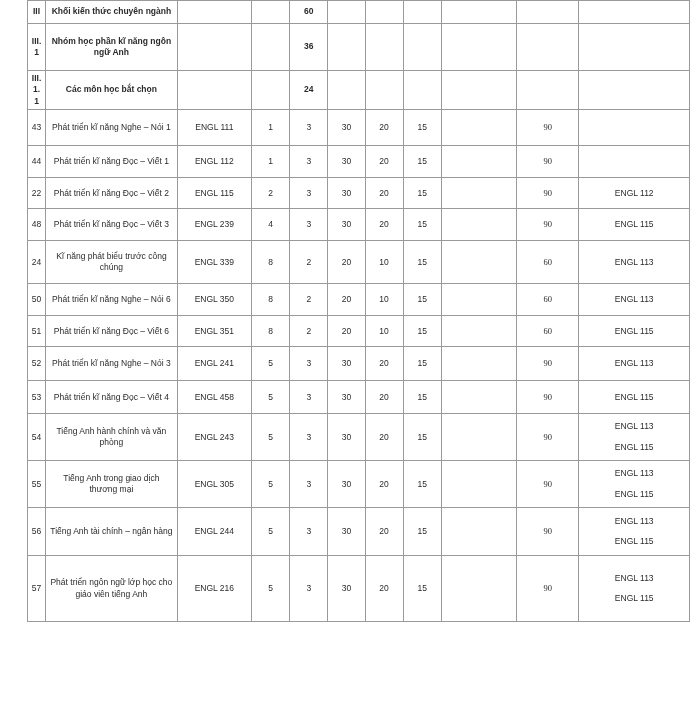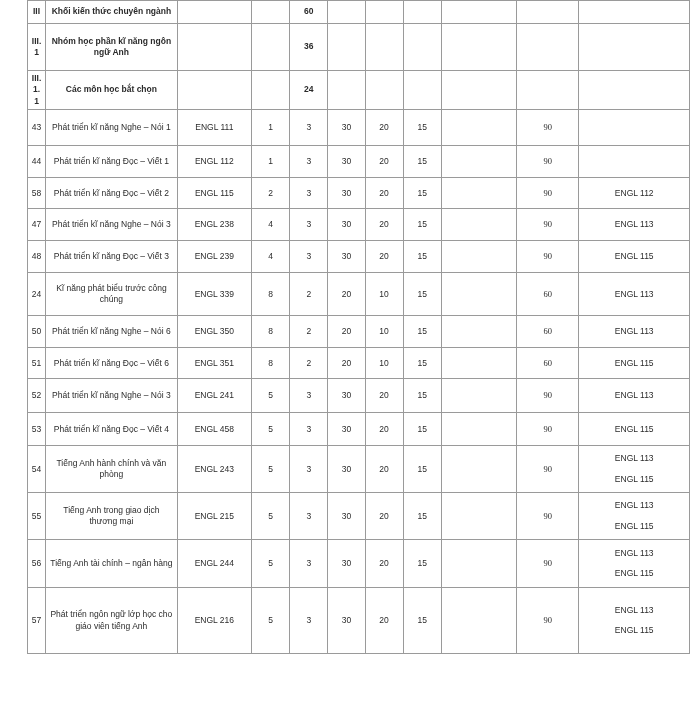--- a/index.html
+++ b/index.html
@@ -147,50 +147,33 @@
         <td class="c-th">30</td>
         <td class="c-pr">20</td>
         <td class="c-ss">15</td>
         <td class="c-blank"></td>
         <td class="c-tot">90</td>
         <td class="c-pre">
           <div class="pre-stack"></div>
         </td>
       </tr>
       <tr style="height: 31px;">
-        <td class="c-stt">58</td>
+        <td class="c-stt">22</td>
         <td class="c-name">Phát triển kĩ năng Đọc – Viết 2</td>
         <td class="c-code">ENGL 115</td>
         <td class="c-sem">2</td>
         <td class="c-cred">3</td>
         <td class="c-th">30</td>
         <td class="c-pr">20</td>
         <td class="c-ss">15</td>
         <td class="c-blank"></td>
         <td class="c-tot">90</td>
         <td class="c-pre">
           <div class="pre-stack">
             <span>ENGL 112</span>
-          </div>
-        </td>
-      </tr>
-      <tr style="height: 32px;">
-        <td class="c-stt">47</td>
-        <td class="c-name">Phát triển kĩ năng Nghe – Nói 3</td>
-        <td class="c-code">ENGL 238</td>
-        <td class="c-sem">4</td>
-        <td class="c-cred">3</td>
-        <td class="c-th">30</td>
-        <td class="c-pr">20</td>
-        <td class="c-ss">15</td>
-        <td class="c-blank"></td>
-        <td class="c-tot">90</td>
-        <td class="c-pre">
-          <div class="pre-stack">
-            <span>ENGL 113</span>
           </div>
         </td>
       </tr>
       <tr style="height: 32px;">
         <td class="c-stt">48</td>
         <td class="c-name">Phát triển kĩ năng Đọc – Viết 3</td>
         <td class="c-code">ENGL 239</td>
         <td class="c-sem">4</td>
         <td class="c-cred">3</td>
         <td class="c-th">30</td>
@@ -303,21 +286,21 @@
         <td class="c-pre">
           <div class="pre-stack">
             <span>ENGL 113</span>
             <span>ENGL 115</span>
           </div>
         </td>
       </tr>
       <tr style="height: 47px;">
         <td class="c-stt">55</td>
         <td class="c-name">Tiếng Anh trong giao dịch thương mại</td>
-        <td class="c-code">ENGL 215</td>
+        <td class="c-code">ENGL 305</td>
         <td class="c-sem">5</td>
         <td class="c-cred">3</td>
         <td class="c-th">30</td>
         <td class="c-pr">20</td>
         <td class="c-ss">15</td>
         <td class="c-blank"></td>
         <td class="c-tot">90</td>
         <td class="c-pre">
           <div class="pre-stack">
             <span>ENGL 113</span>

